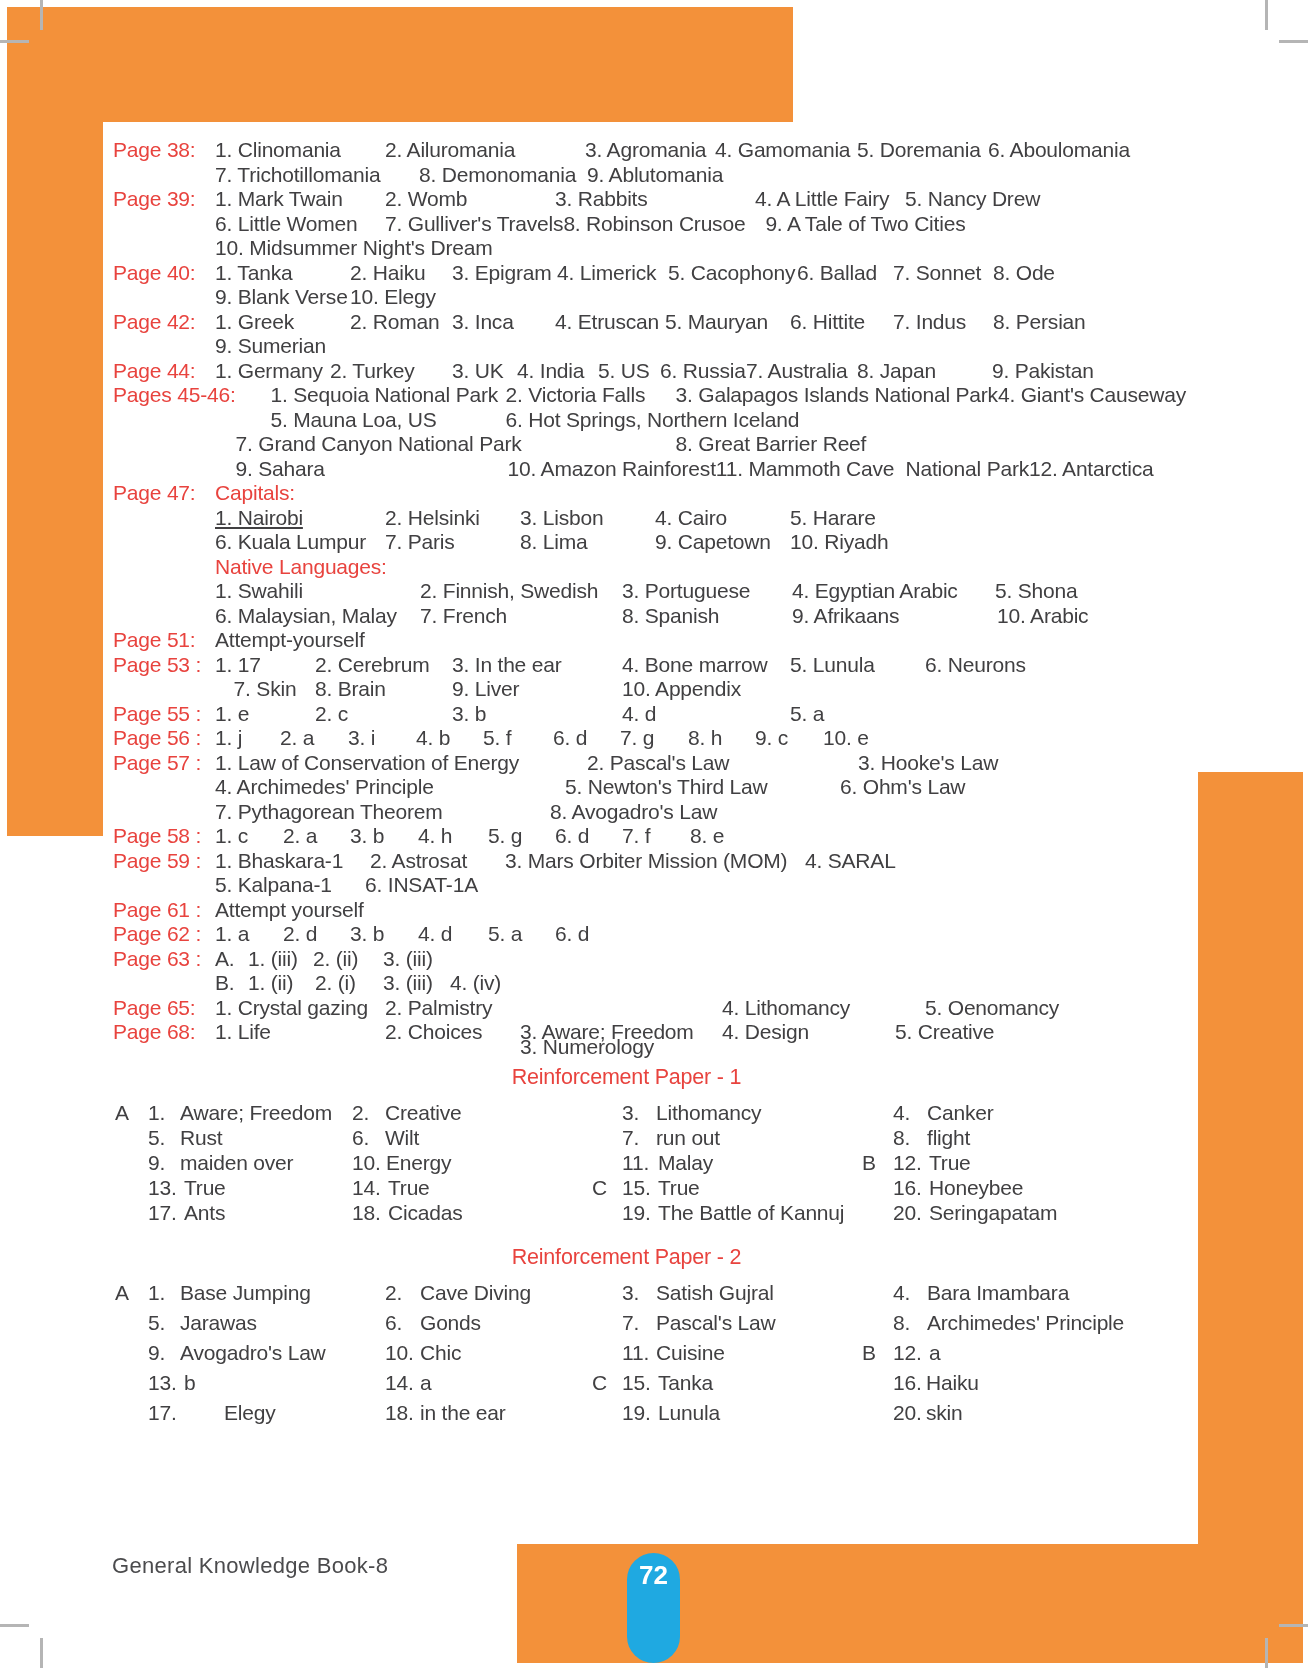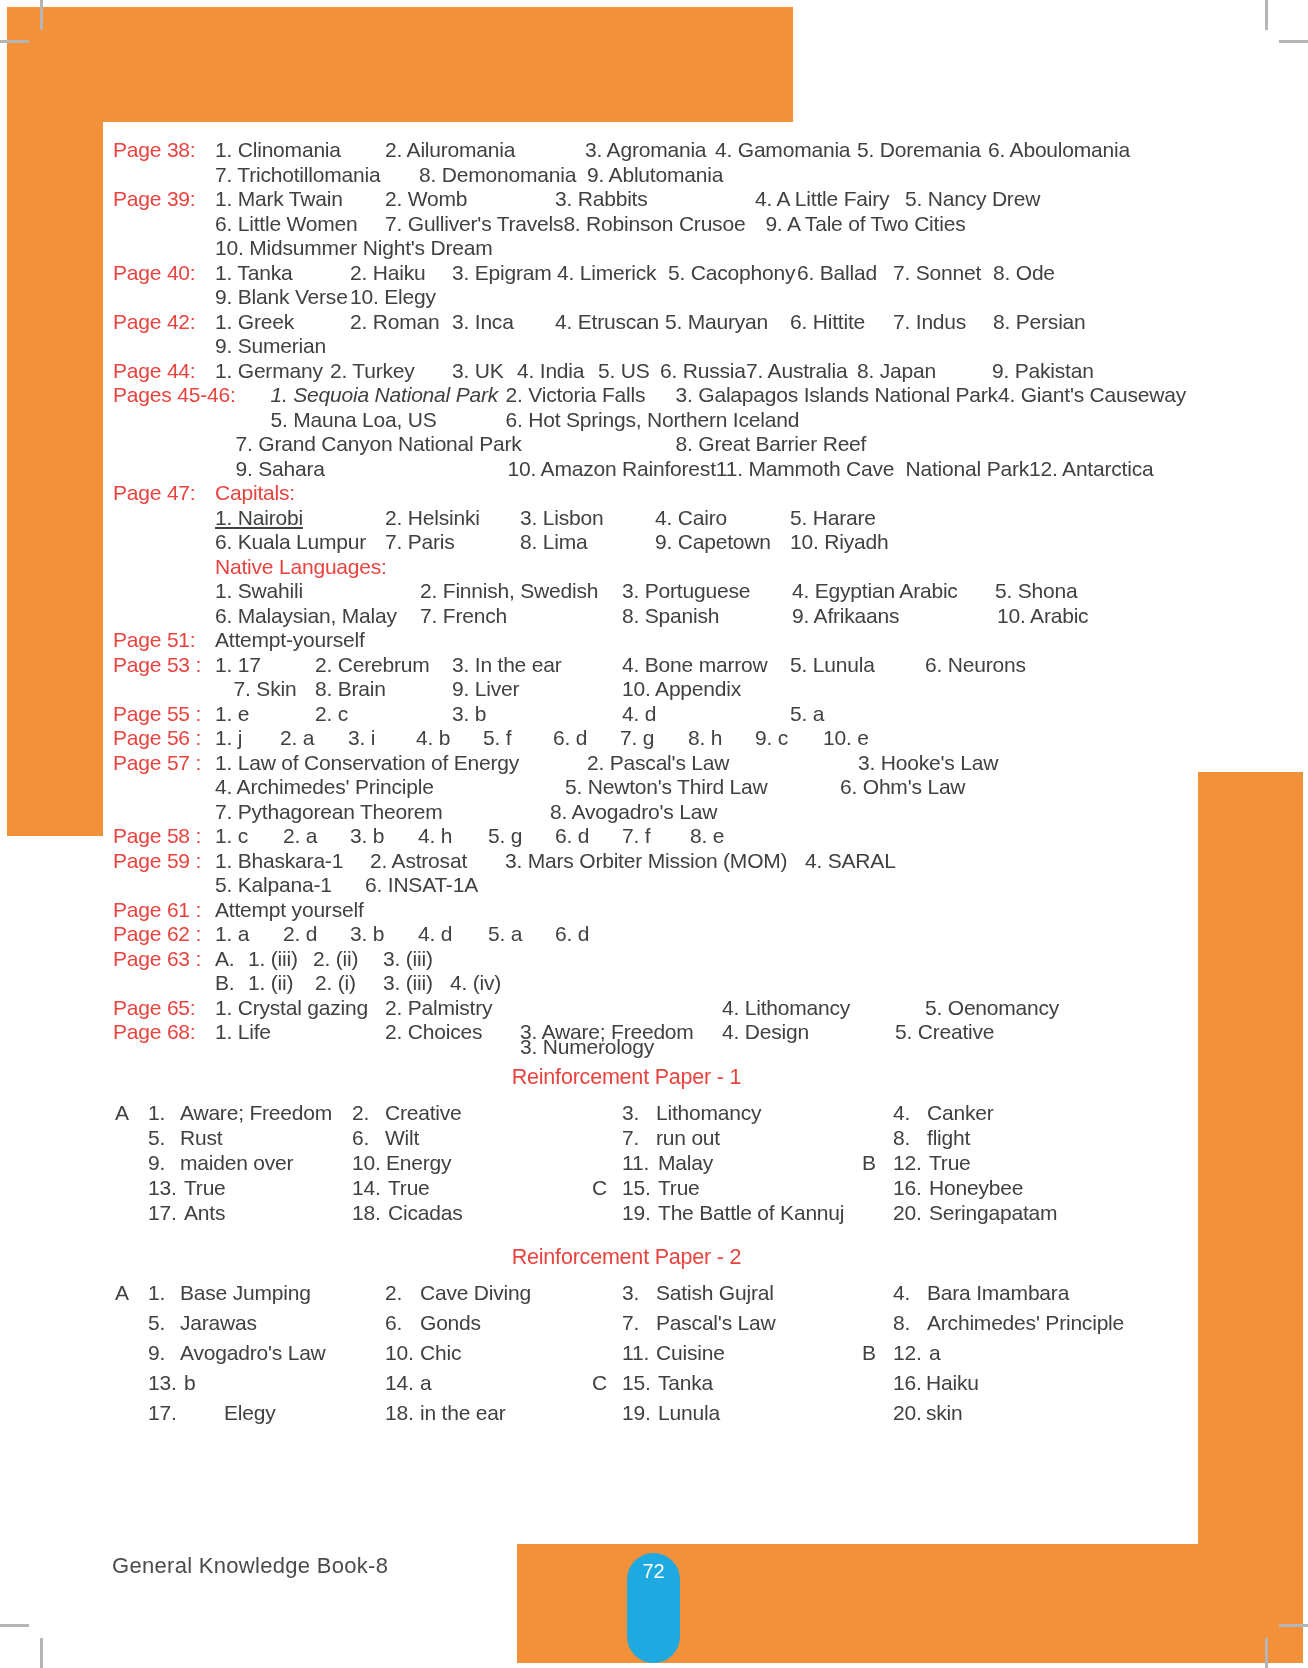--- a/index.html
+++ b/index.html
@@ -40,21 +40,21 @@
 
   .ptitle{margin:20px 0 10px 100px;width:1053px;text-align:center;color:var(--red);font-size:21.5px;}
   .prows{position:relative;margin-left:100px;margin-top:8px;}
   .prow{position:relative;}
   .pcell{position:absolute;top:0;white-space:nowrap;line-height:25px;}
 
   #book-title{position:absolute;left:112px;top:1553px;font-size:22px;color:#4B4B4D;letter-spacing:0.3px;}
   #badge{
     position:absolute;left:627px;top:1553px;width:53px;height:110px;
     background:var(--blue);border-radius:27px;box-sizing:border-box;
-    color:#fff;font-weight:normal;font-size:20px;text-align:center;padding-top:7px;
+    color:#fff;font-weight:bold;font-size:26px;text-align:center;padding-top:7px;
   }
 </style>
 </head>
 <body>
 
 <div class="band" id="top-band"></div>
 <div class="band" id="left-strip"></div>
 <div class="band" id="right-strip"></div>
 <div class="band" id="bottom-band"></div>
 
@@ -100,21 +100,21 @@
       </div>
       <div class="arow">
         <div class="alabel">Page 44:</div>
         <div class="abody">
           <div class="aline"><span class="aitem" style="min-width: 115px;">1. Germany</span><span class="aitem" style="min-width: 122px;">2. Turkey</span><span class="aitem" style="min-width: 65px;">3. UK</span><span class="aitem" style="min-width: 81px;">4. India</span><span class="aitem" style="min-width: 62px;">5. US</span><span class="aitem" style="min-width: 86px;">6. Russia</span><span class="aitem" style="min-width: 111px;">7. Australia</span><span class="aitem" style="min-width: 135px;">8. Japan</span><span class="aitem">9. Pakistan</span></div>
         </div>
       </div>
       <div class="arow">
         <div class="alabel">Pages 45-46:</div>
         <div class="abody">
-          <div class="aline"><span class="aitem" style="min-width: 235px; margin-left: 35px; font-style: italic;">1. Sequoia National Park</span><span class="aitem" style="min-width: 170px;">2. Victoria Falls</span><span class="aitem" style="min-width: 295px;">3. Galapagos Islands National Park</span><span class="aitem">4. Giant's Causeway</span></div>
+          <div class="aline"><span class="aitem" style="min-width: 235px; margin-left: 35px;">1. Sequoia National Park</span><span class="aitem" style="min-width: 170px;">2. Victoria Falls</span><span class="aitem" style="min-width: 295px;">3. Galapagos Islands National Park</span><span class="aitem">4. Giant's Causeway</span></div>
           <div class="aline"><span class="aitem" style="min-width: 235px; margin-left: 35px;">5. Mauna Loa, US</span><span class="aitem">6. Hot Springs, Northern Iceland</span></div>
           <div class="aline"><span class="aitem" style="min-width: 440px;">7. Grand Canyon National Park</span><span class="aitem">8. Great Barrier Reef</span></div>
           <div class="aline"><span class="aitem" style="min-width: 272px;">9. Sahara</span><span class="aitem" style="min-width: 205px;">10. Amazon Rainforest</span><span class="aitem" style="min-width: 293px;">11. Mammoth Cave  National Park</span><span class="aitem">12. Antarctica</span></div>
         </div>
       </div>
       <div class="arow">
         <div class="alabel">Page 47:</div>
         <div class="abody">
           <div class="aline"><span class="aitem red">Capitals:</span></div>
           <div class="aline"><span class="aitem" style="min-width: 170px; text-decoration: underline;">1. Nairobi</span><span class="aitem" style="min-width: 135px;">2. Helsinki</span><span class="aitem" style="min-width: 135px;">3. Lisbon</span><span class="aitem" style="min-width: 135px;">4. Cairo</span><span class="aitem">5. Harare</span></div>

